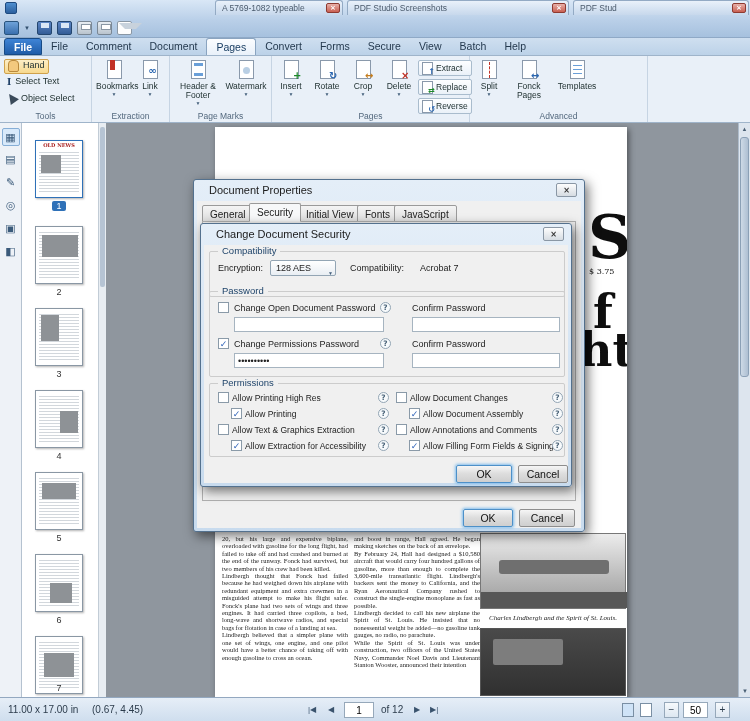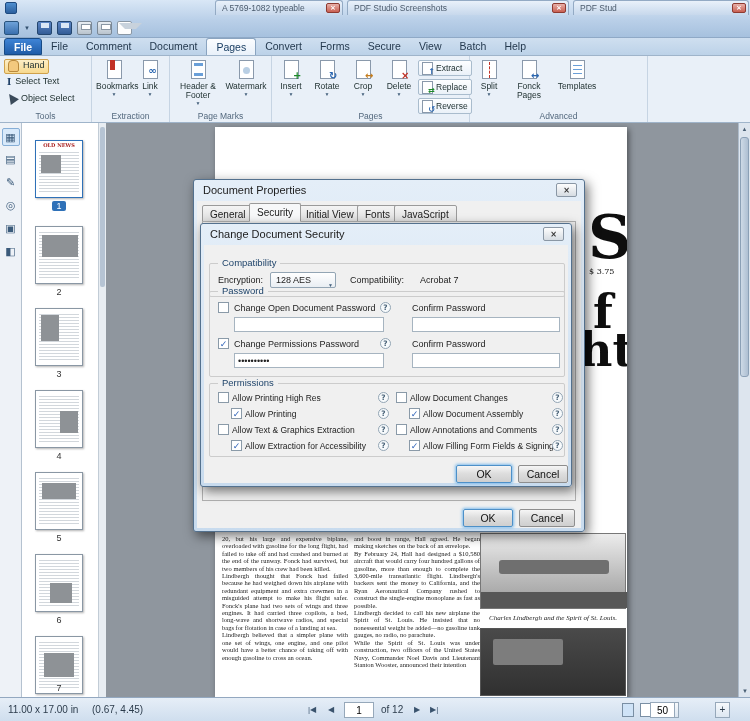--- a/index.html
+++ b/index.html
@@ -84,21 +84,21 @@
   #photo2 .lt{position:absolute;left:12px;top:10px;width:70px;height:26px;background:#7d7d7d;border-radius:2px}
 
   
   #vscroll{position:absolute;right:0;top:123px;width:12px;height:574px;background:#dde5ee;border-left:1px solid #aebccb;font-size:6px;color:#4a5f74;text-align:center}
   #vscroll .ar{height:12px;line-height:12px}
   #vscroll .vth{position:absolute;left:1px;width:9px;top:14px;height:240px;background:linear-gradient(90deg,#cdd9e6,#aebfd2);border:1px solid #8ba0b6;border-radius:3px}
   #vscroll .ar.dn{position:absolute;bottom:0;left:0;width:12px}
 
   
   .dlg{position:absolute;border:1px solid #54718e;border-radius:3px;box-shadow:3px 4px 12px rgba(0,0,0,.55);background:linear-gradient(#e4eef8,#c8dbee)}
-  .dtitle{position:absolute;left:9px;top:4px;font-size:11px;color:#1b1b1b}
+  .dtitle{position:absolute;left:15px;top:4px;font-size:11px;color:#1b1b1b}
   .dclose{position:absolute;top:3px;width:21px;height:14px;background:linear-gradient(#fdfdfd,#d6dce2);border:1px solid #8a97a5;border-radius:2px;font:bold 8px/13px "DejaVu Sans",sans-serif;text-align:center;color:#333}
   .dbody{position:absolute;left:3px;right:3px;top:21px;bottom:3px;background:#f0f0f0}
   .dtab{position:absolute;top:4px;height:17px;padding:3px 7px 0;font-size:10px;color:#222;background:linear-gradient(#f4f4f4,#dedede);border:1px solid #9a9a9a;border-radius:2px 2px 0 0}
   .dtab.on{background:#f7f8f9;height:19px;top:2px;border-bottom:1px solid #f0f0f0;z-index:2}
   .tpanel{position:absolute;border:1px solid #b0b0b0;background:#f0f0f0}
   .fs{position:absolute;border:1px solid #cccccc;border-radius:2px}
   .fs .lg{position:absolute;left:8px;top:-7px;background:#f0f0f0;padding:0 4px;font-size:9.5px;color:#20456b}
   .lbl{position:absolute;font-size:9px;color:#1c1c1c;white-space:nowrap}
   .lbl9{font-size:8.5px}
   .cb{position:absolute;width:11px;height:11px;background:#fff;border:1px solid #8a9aa8;font:bold 9px/10px "DejaVu Sans",sans-serif;color:#2d62b8;text-align:center}
@@ -369,21 +369,21 @@
       <div class="wbtn def" style="left:266px;top:308px;width:50px" data-name="ok-button">OK</div>
       <div class="wbtn" style="left:322px;top:308px;width:56px" data-name="cancel-button">Cancel</div>
     </div>
   </div>
 
   <div class="dlg" style="left:200px;top:223px;width:372px;height:264px;z-index:40" data-name="change-document-security-dialog">
     <div class="dtitle" data-name="dialog-title">Change Document Security</div>
     <div class="dclose" style="right:7px" data-name="close-button">×</div>
     <div class="dbody" data-name="dialog-body">
 
-      <div class="fs" style="left:5px;top:18px;width:356px;height:34px" data-name="compatibility-group">
+      <div class="fs" style="left:5px;top:6px;width:356px;height:46px" data-name="compatibility-group">
         <span class="lg" data-name="group-legend">Compatibility</span>
         <span class="lbl" style="left:8px;top:11px" data-name="encryption-label">Encryption:</span>
         <div class="selbox" style="left:60px;top:8px;width:66px" data-name="encryption-select">
           <span>128 AES</span>
           <span class="sdd" data-name="chevron-down-icon">▼</span>
         </div>
         <span class="lbl" style="left:140px;top:11px" data-name="compatibility-label">Compatibility:</span>
         <span class="lbl" style="left:210px;top:11px" data-name="compatibility-value">Acrobat 7</span>
       </div>
 
@@ -452,17 +452,17 @@
     <span class="nav" style="left:308px" data-name="first-page-button">|◀</span>
     <span class="nav" style="left:328px" data-name="previous-page-button">◀</span>
     <input id="pagein" style="left: 344px;" data-name="page-number-input" value="1">
     <span class="sbt" style="left:381px" data-name="page-count-label">of 12</span>
     <span class="nav" style="left:414px" data-name="next-page-button">▶</span>
     <span class="nav" style="left:430px" data-name="last-page-button">▶|</span>
 
     <span class="sbicon blue" style="left:622px" data-name="single-page-view-icon"></span>
     <span class="sbicon" style="left:640px" data-name="continuous-view-icon"></span>
     <span class="zbtn" style="left:664px" data-name="zoom-out-button">−</span>
-    <input class="zbox" style="left: 650px; width: 25px;" data-name="zoom-level-input" value="50">
+    <input class="zbox" style="left: 683px; width: 25px;" data-name="zoom-level-input" value="50">
     <span class="zbtn" style="left:715px" data-name="zoom-in-button">+</span>
   </div>
 
 </div>
 
 </body></html>

